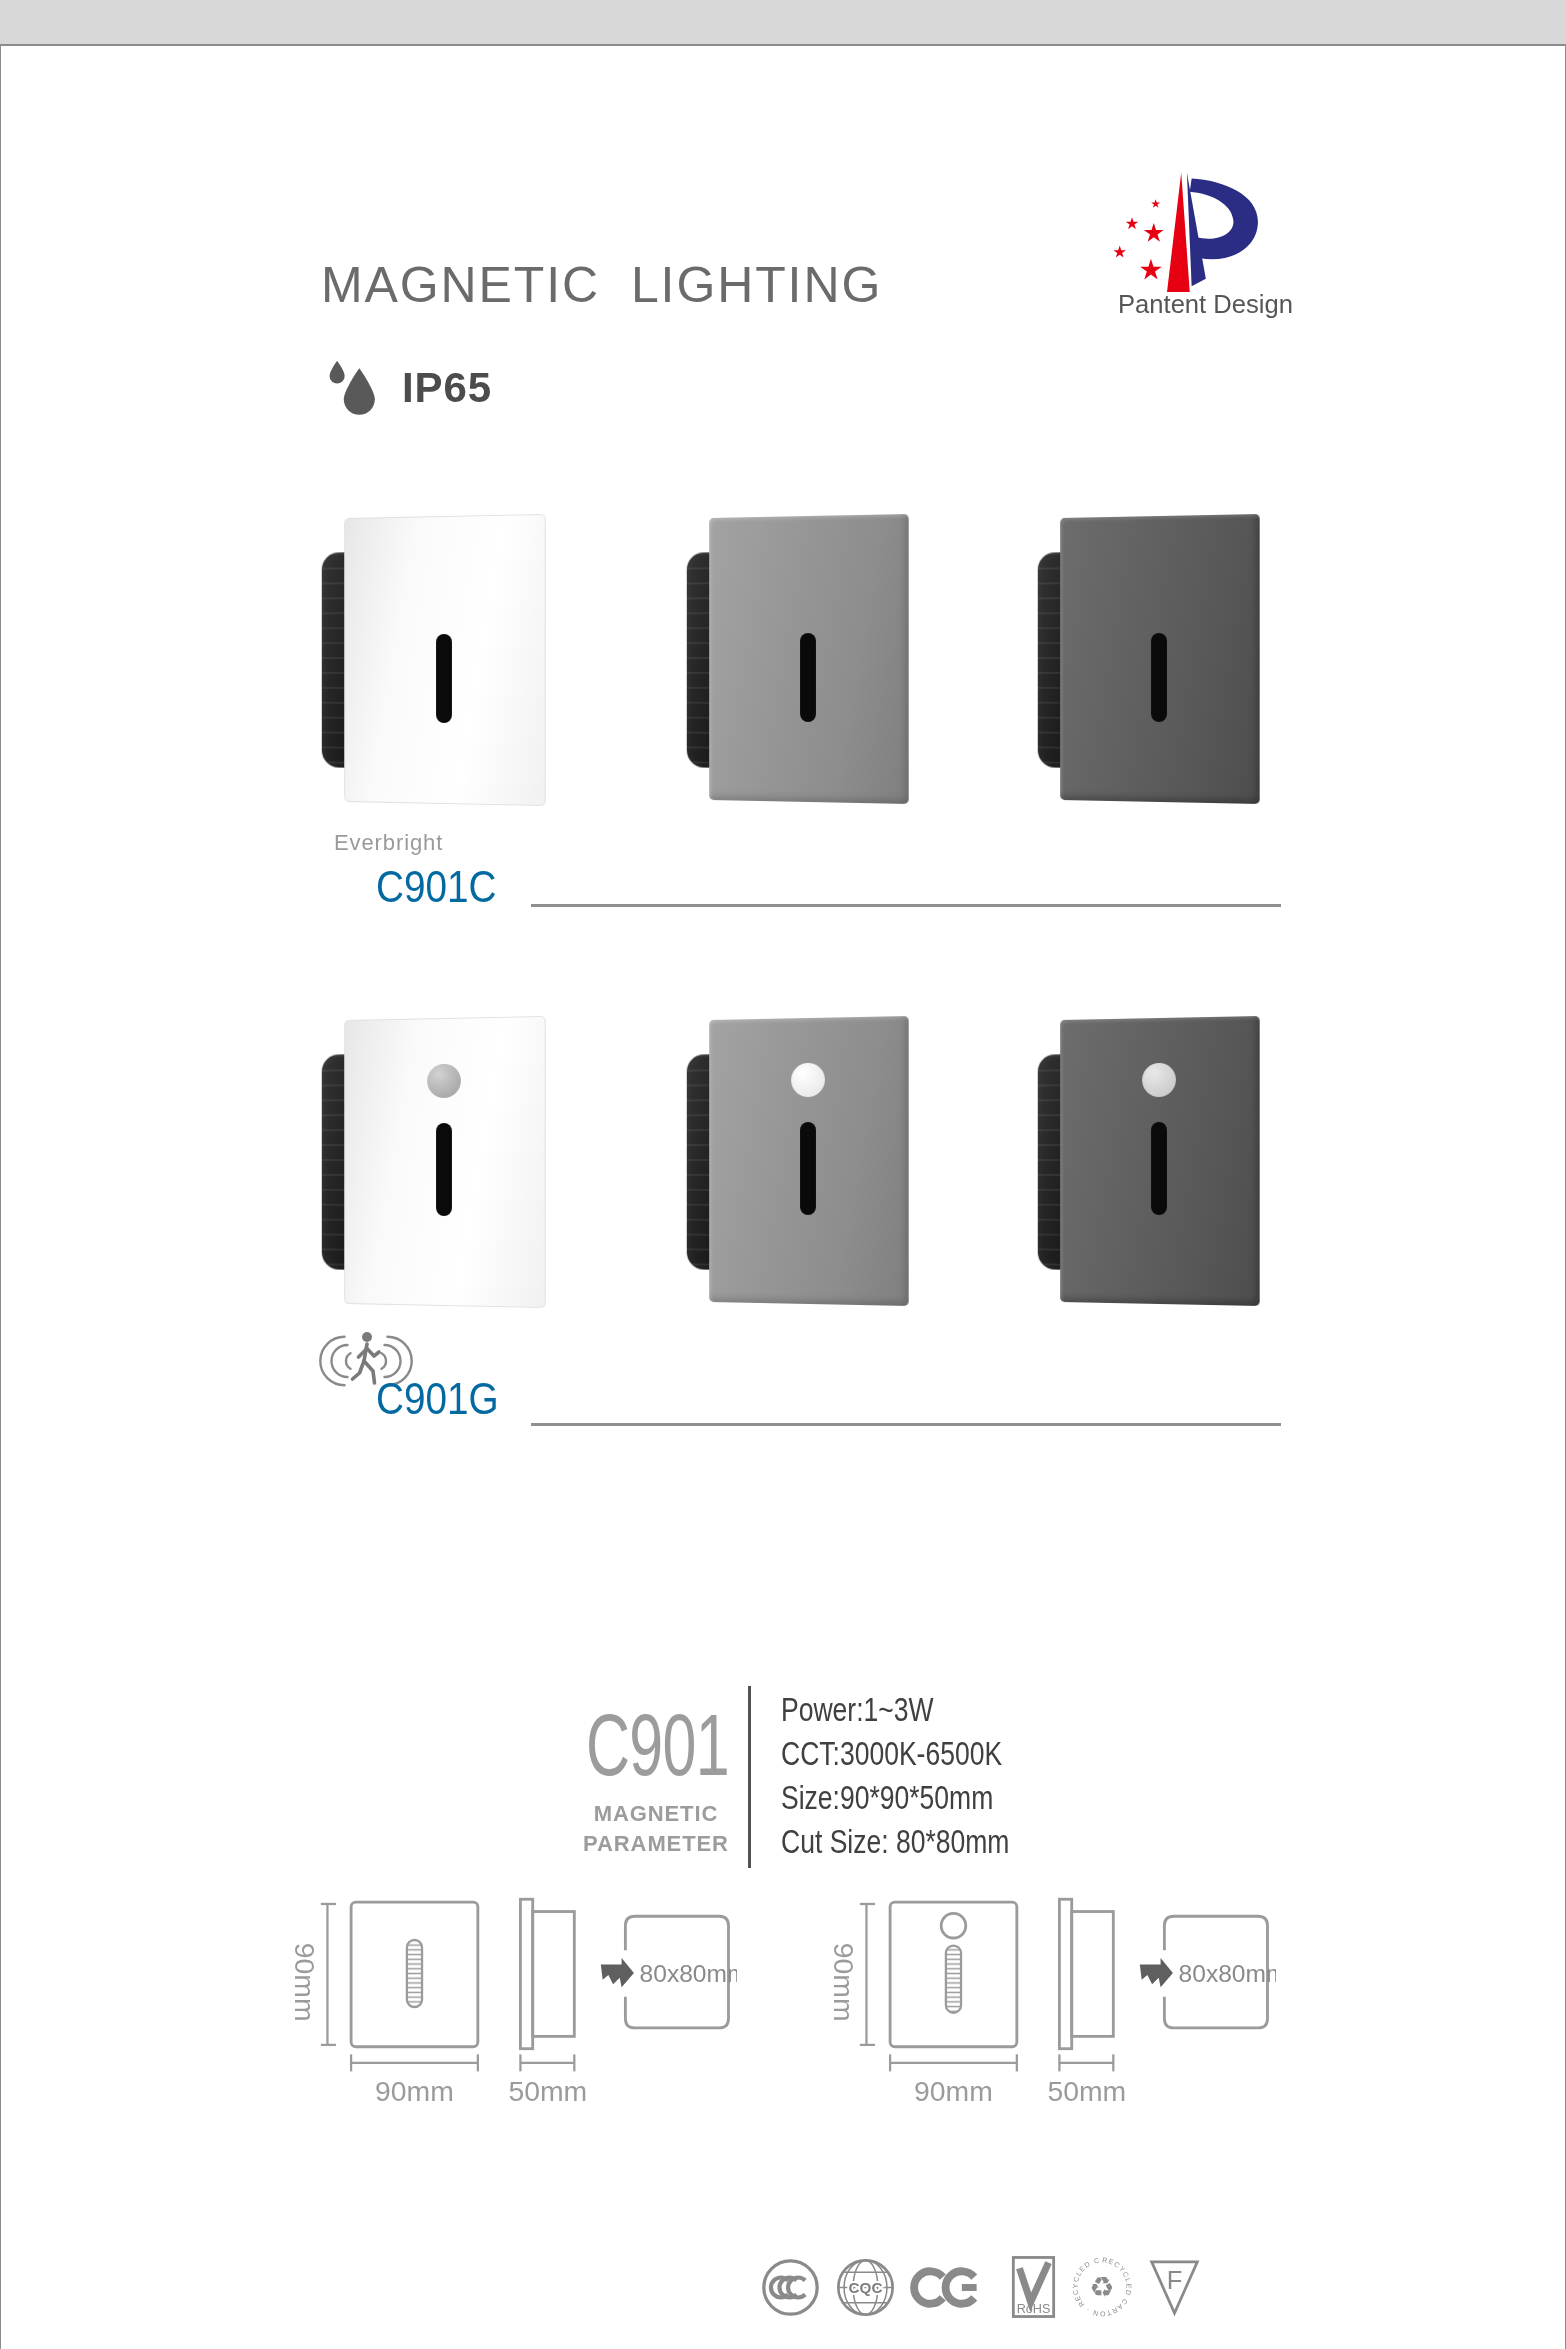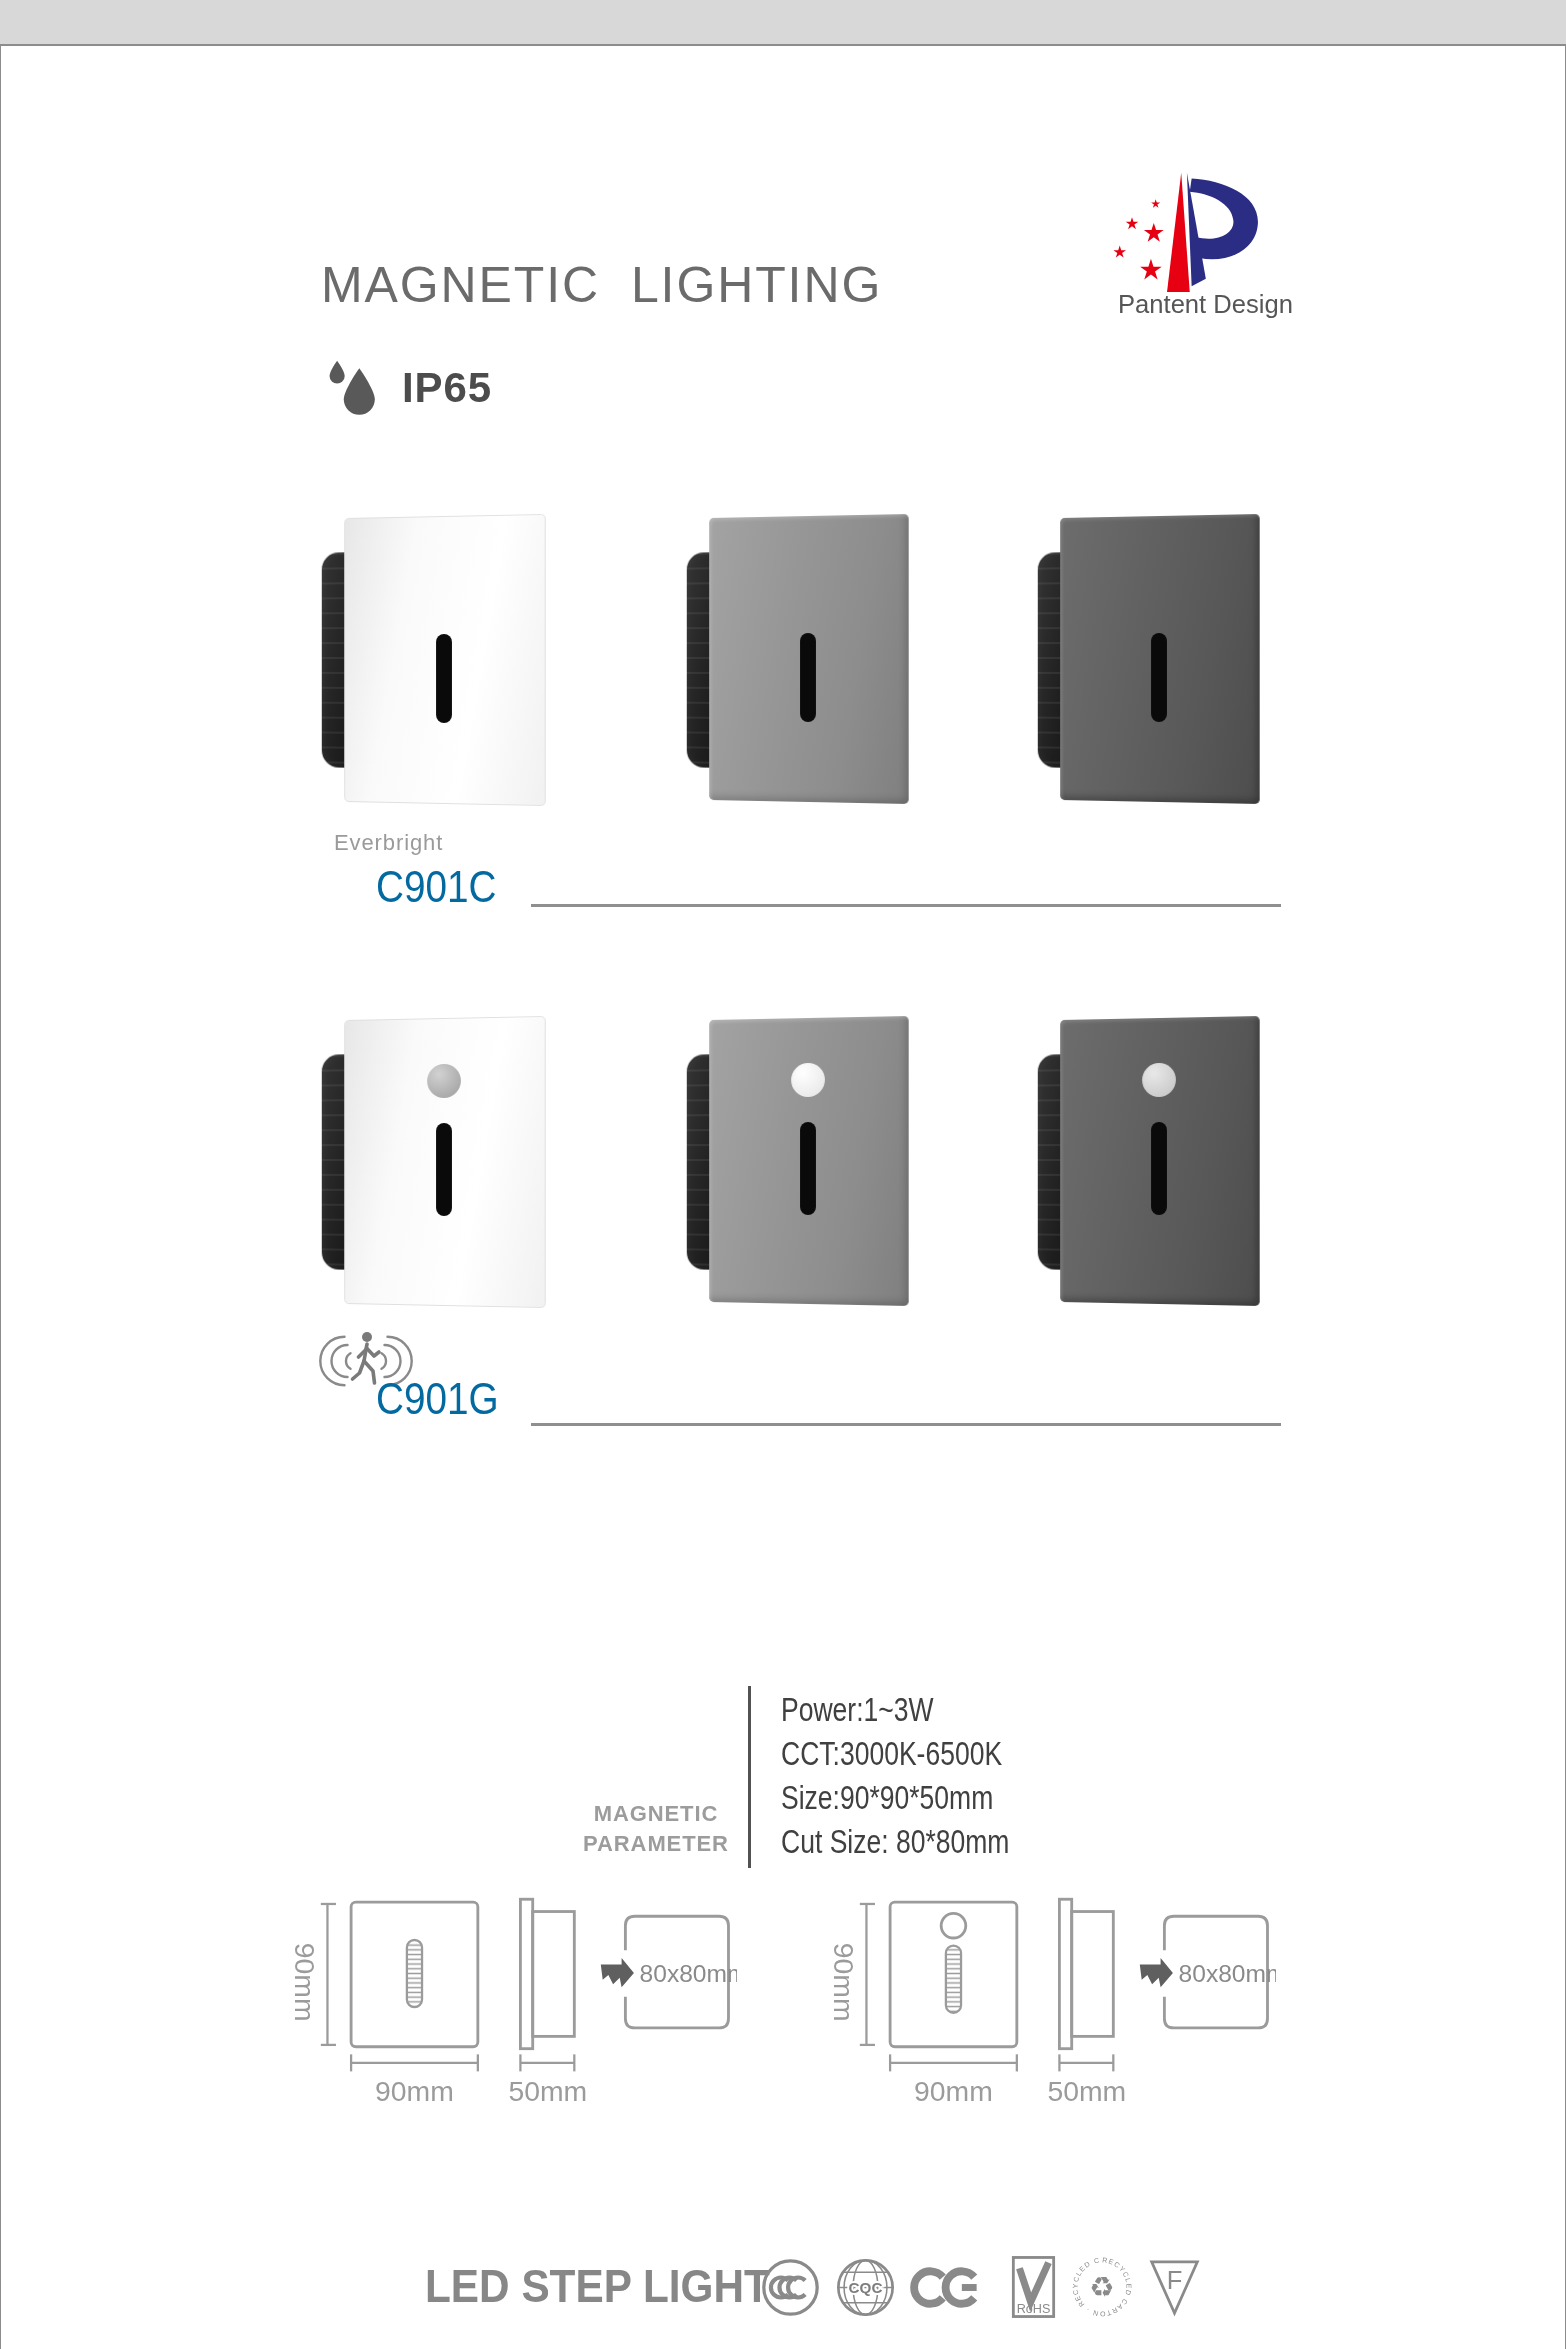--- a/index.html
+++ b/index.html
@@ -160,20 +160,21 @@
         <path d="M55.5 21 L63 29 L68 25"></path>
         <path d="M55.5 22 L47.5 30"></path>
         <path d="M53 34 L62 44 L63.5 56"></path>
         <path d="M53 34 L48.5 46 L41.5 52"></path>
       </g>
     </g>
   </svg>
   <div class="abs model model-g"><span class="sqz" style="transform:scaleX(0.88);">C901G</span></div>
   <div class="abs rule rule-g"></div>
 
+  <div class="abs tech-model"><span class="sqz" style="transform:scaleX(0.7);">C901</span></div>
   <div class="abs tech-label">
     <span style="display:block;">MAGNETIC</span>
     <span style="display:block;">PARAMETER</span>
   </div>
   <div class="abs divider"></div>
   <div class="abs specs">
     <div><span class="sqz" style="transform:scaleX(0.78);">Power:1~3W</span></div>
     <div><span class="sqz" style="transform:scaleX(0.78);">CCT:3000K-6500K</span></div>
     <div><span class="sqz" style="transform:scaleX(0.78);">Size:90*90*50mm</span></div>
     <div><span class="sqz" style="transform:scaleX(0.78);">Cut Size: 80*80mm</span></div>
@@ -247,21 +248,20 @@
     </g>
     <path fill="#5f5f5f" d="M336 83 L358 83 L358 76 L371 92 L358 107 L356 97 L349 104 L344 94 L338 99 Z"></path>
     <g fill="#9b9b9b" font-size="30" font-family="Liberation Sans, sans-serif">
       <text transform="translate(13,60) rotate(90)">90mm</text>
       <text x="139" y="227" text-anchor="middle">90mm</text>
       <text x="280" y="227" text-anchor="middle">50mm</text>
       <text x="377" y="101" font-size="26" fill="#8a8a8a">80x80mm</text>
     </g>
   </svg>
 
-  <div class="abs footer-title"><span class="sqz" style="transform:scaleX(0.92);">LED STEP LIGHT</span></div>
 
   <div class="abs certs">
     <svg width="61" height="61" viewBox="0 0 64 64">
       <circle cx="32" cy="32" r="28" fill="none" stroke="#8a8a8a" stroke-width="3.4"></circle>
       <g fill="none" stroke="#8a8a8a" stroke-width="4.4">
         <path transform="translate(22,32)" d="M7.4 -7.4 A10.5 10.5 0 1 0 7.4 7.4"></path>
         <path transform="translate(31,32)" d="M7.4 -7.4 A10.5 10.5 0 1 0 7.4 7.4"></path>
         <path transform="translate(40,32)" d="M7.4 -7.4 A10.5 10.5 0 1 0 7.4 7.4"></path>
       </g>
     </svg>

